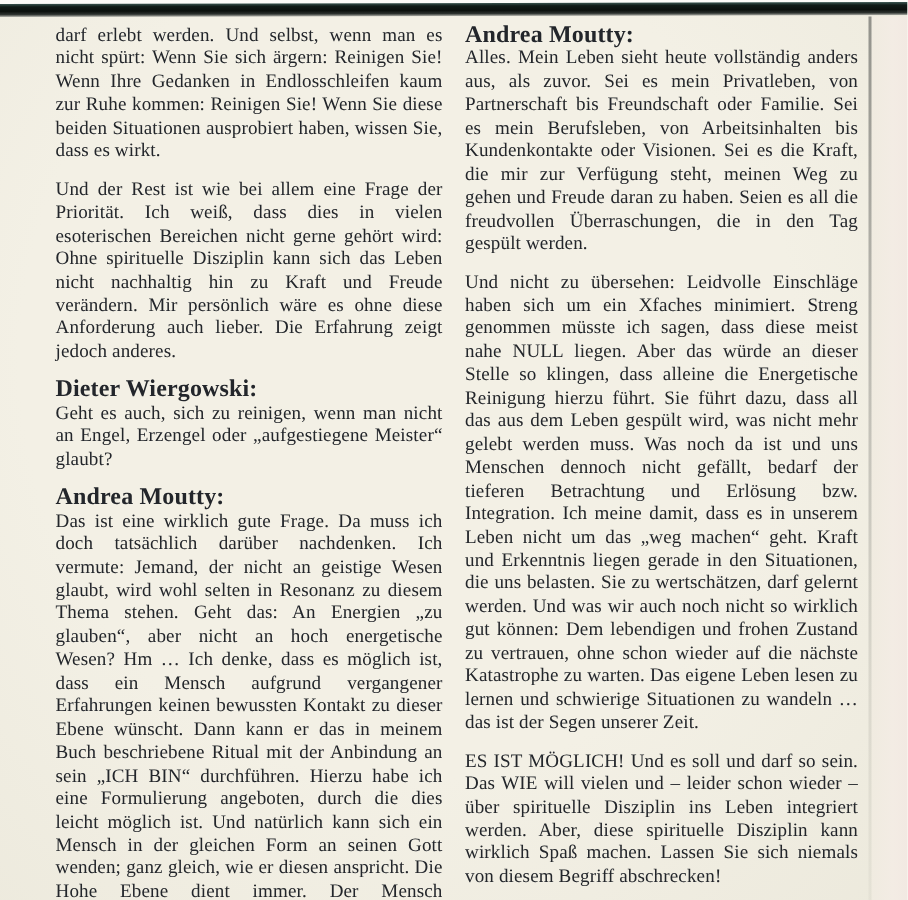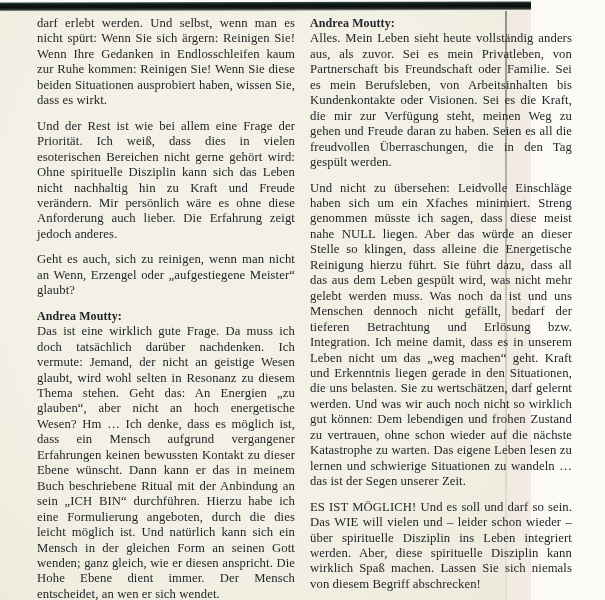--- a/index.html
+++ b/index.html
@@ -8,21 +8,21 @@
   }
   body {
     width: 605px;
     height: 600px;
     overflow: hidden;
     background: #fbfaf5;
     font-family: "Liberation Serif", "DejaVu Serif", serif;
   }
   .page {
     position: relative;
-    width: 531px;
+    width: 605px;
     height: 600px;
     background: radial-gradient(ellipse at 45% 40%, #f3f0e5 55%, #ece9dc 100%);
     color: #23262b;
   }
   .top-white {
     position: absolute;
     top: 0; left: 0; right: 0;
     height: 3px;
     background: #fcfbf8;
   }
@@ -75,39 +75,40 @@
     -webkit-hyphens: auto;
   }
   .col-left  { flex: 0 0 258px; width: 258px; }
   .col-right { flex: 0 0 262px; width: 262px; }
   .para {
     margin: 0 0 10px 0;
   }
   .speaker {
     margin: 0;
     font-weight: bold;
-    font-size: 12px;
+    font-size: 16px;
     text-align: left;
   }
 </style>
 </head>
 <body>
 
 <div class="page">
   <div class="top-white"></div>
   <div class="top-bar"></div>
   <div class="edge-paper"></div>
   <div class="edge-shadow"></div>
 
   <div class="columns">
 
     <div class="col col-left">
       <p class="para">darf erlebt werden. Und selbst, wenn man es nicht spürt: Wenn Sie sich ärgern: Reinigen Sie! Wenn Ihre Gedanken in Endlosschleifen kaum zur Ruhe kommen: Reinigen Sie! Wenn Sie diese beiden Situationen ausprobiert haben, wissen Sie, dass es wirkt.</p>
       <p class="para">Und der Rest ist wie bei allem eine Frage der Priorität. Ich weiß, dass dies in vielen esoterischen Bereichen nicht gerne gehört wird: Ohne spirituelle Disziplin kann sich das Leben nicht nachhaltig hin zu Kraft und Freude verändern. Mir persönlich wäre es ohne diese Anforderung auch lieber. Die Erfahrung zeigt jedoch anderes.</p>
-      <p class="para">Geht es auch, sich zu reinigen, wenn man nicht an Wenn, Erzengel oder „aufgestiegene Meister“ glaubt?</p>
+      <p class="speaker">Dieter Wiergowski:</p>
+      <p class="para">Geht es auch, sich zu reinigen, wenn man nicht an Engel, Erzengel oder „aufgestiegene Meister“ glaubt?</p>
       <p class="speaker">Andrea Moutty:</p>
       <p class="para">Das ist eine wirklich gute Frage. Da muss ich doch tatsächlich darüber nachdenken. Ich vermute: Jemand, der nicht an geistige Wesen glaubt, wird wohl selten in Resonanz zu diesem Thema stehen. Geht das: An Energien „zu glauben“, aber nicht an hoch energetische Wesen? Hm … Ich denke, dass es möglich ist, dass ein Mensch aufgrund vergangener Erfahrungen keinen bewussten Kontakt zu dieser Ebene wünscht. Dann kann er das in meinem Buch beschriebene Ritual mit der Anbindung an sein „ICH BIN“ durchführen. Hierzu habe ich eine Formulierung angeboten, durch die dies leicht möglich ist. Und natürlich kann sich ein Mensch in der gleichen Form an seinen Gott wenden; ganz gleich, wie er diesen anspricht. Die Hohe Ebene dient immer. Der Mensch entscheidet, an wen er sich wendet.</p>
 
     </div>
 
     <div class="col col-right">
       <p class="speaker">Andrea Moutty:</p>
       <p class="para">Alles. Mein Leben sieht heute vollständig anders aus, als zuvor. Sei es mein Privatleben, von Partnerschaft bis Freundschaft oder Familie. Sei es mein Berufsleben, von Arbeitsinhalten bis Kundenkontakte oder Visionen. Sei es die Kraft, die mir zur Verfügung steht, meinen Weg zu gehen und Freude daran zu haben. Seien es all die freudvollen Überraschungen, die in den Tag gespült werden.</p>
       <p class="para">Und nicht zu übersehen: Leidvolle Einschläge haben sich um ein Xfaches minimiert. Streng genommen müsste ich sagen, dass diese meist nahe NULL liegen. Aber das würde an dieser Stelle so klingen, dass alleine die Energetische Reinigung hierzu führt. Sie führt dazu, dass all das aus dem Leben gespült wird, was nicht mehr gelebt werden muss. Was noch da ist und uns Menschen dennoch nicht gefällt, bedarf der tieferen Betrachtung und Erlösung bzw. Integration. Ich meine damit, dass es in unserem Leben nicht um das „weg machen“ geht. Kraft und Erkenntnis liegen gerade in den Situationen, die uns belasten. Sie zu wertschätzen, darf gelernt werden. Und was wir auch noch nicht so wirklich gut können: Dem lebendigen und frohen Zustand zu vertrauen, ohne schon wieder auf die nächste Katastrophe zu warten. Das eigene Leben lesen zu lernen und schwierige Situationen zu wandeln … das ist der Segen unserer Zeit.</p>
       <p class="para">ES IST MÖGLICH! Und es soll und darf so sein. Das WIE will vielen und – leider schon wieder – über spirituelle Disziplin ins Leben integriert werden. Aber, diese spirituelle Disziplin kann wirklich Spaß machen. Lassen Sie sich niemals von diesem Begriff abschrecken!</p>

